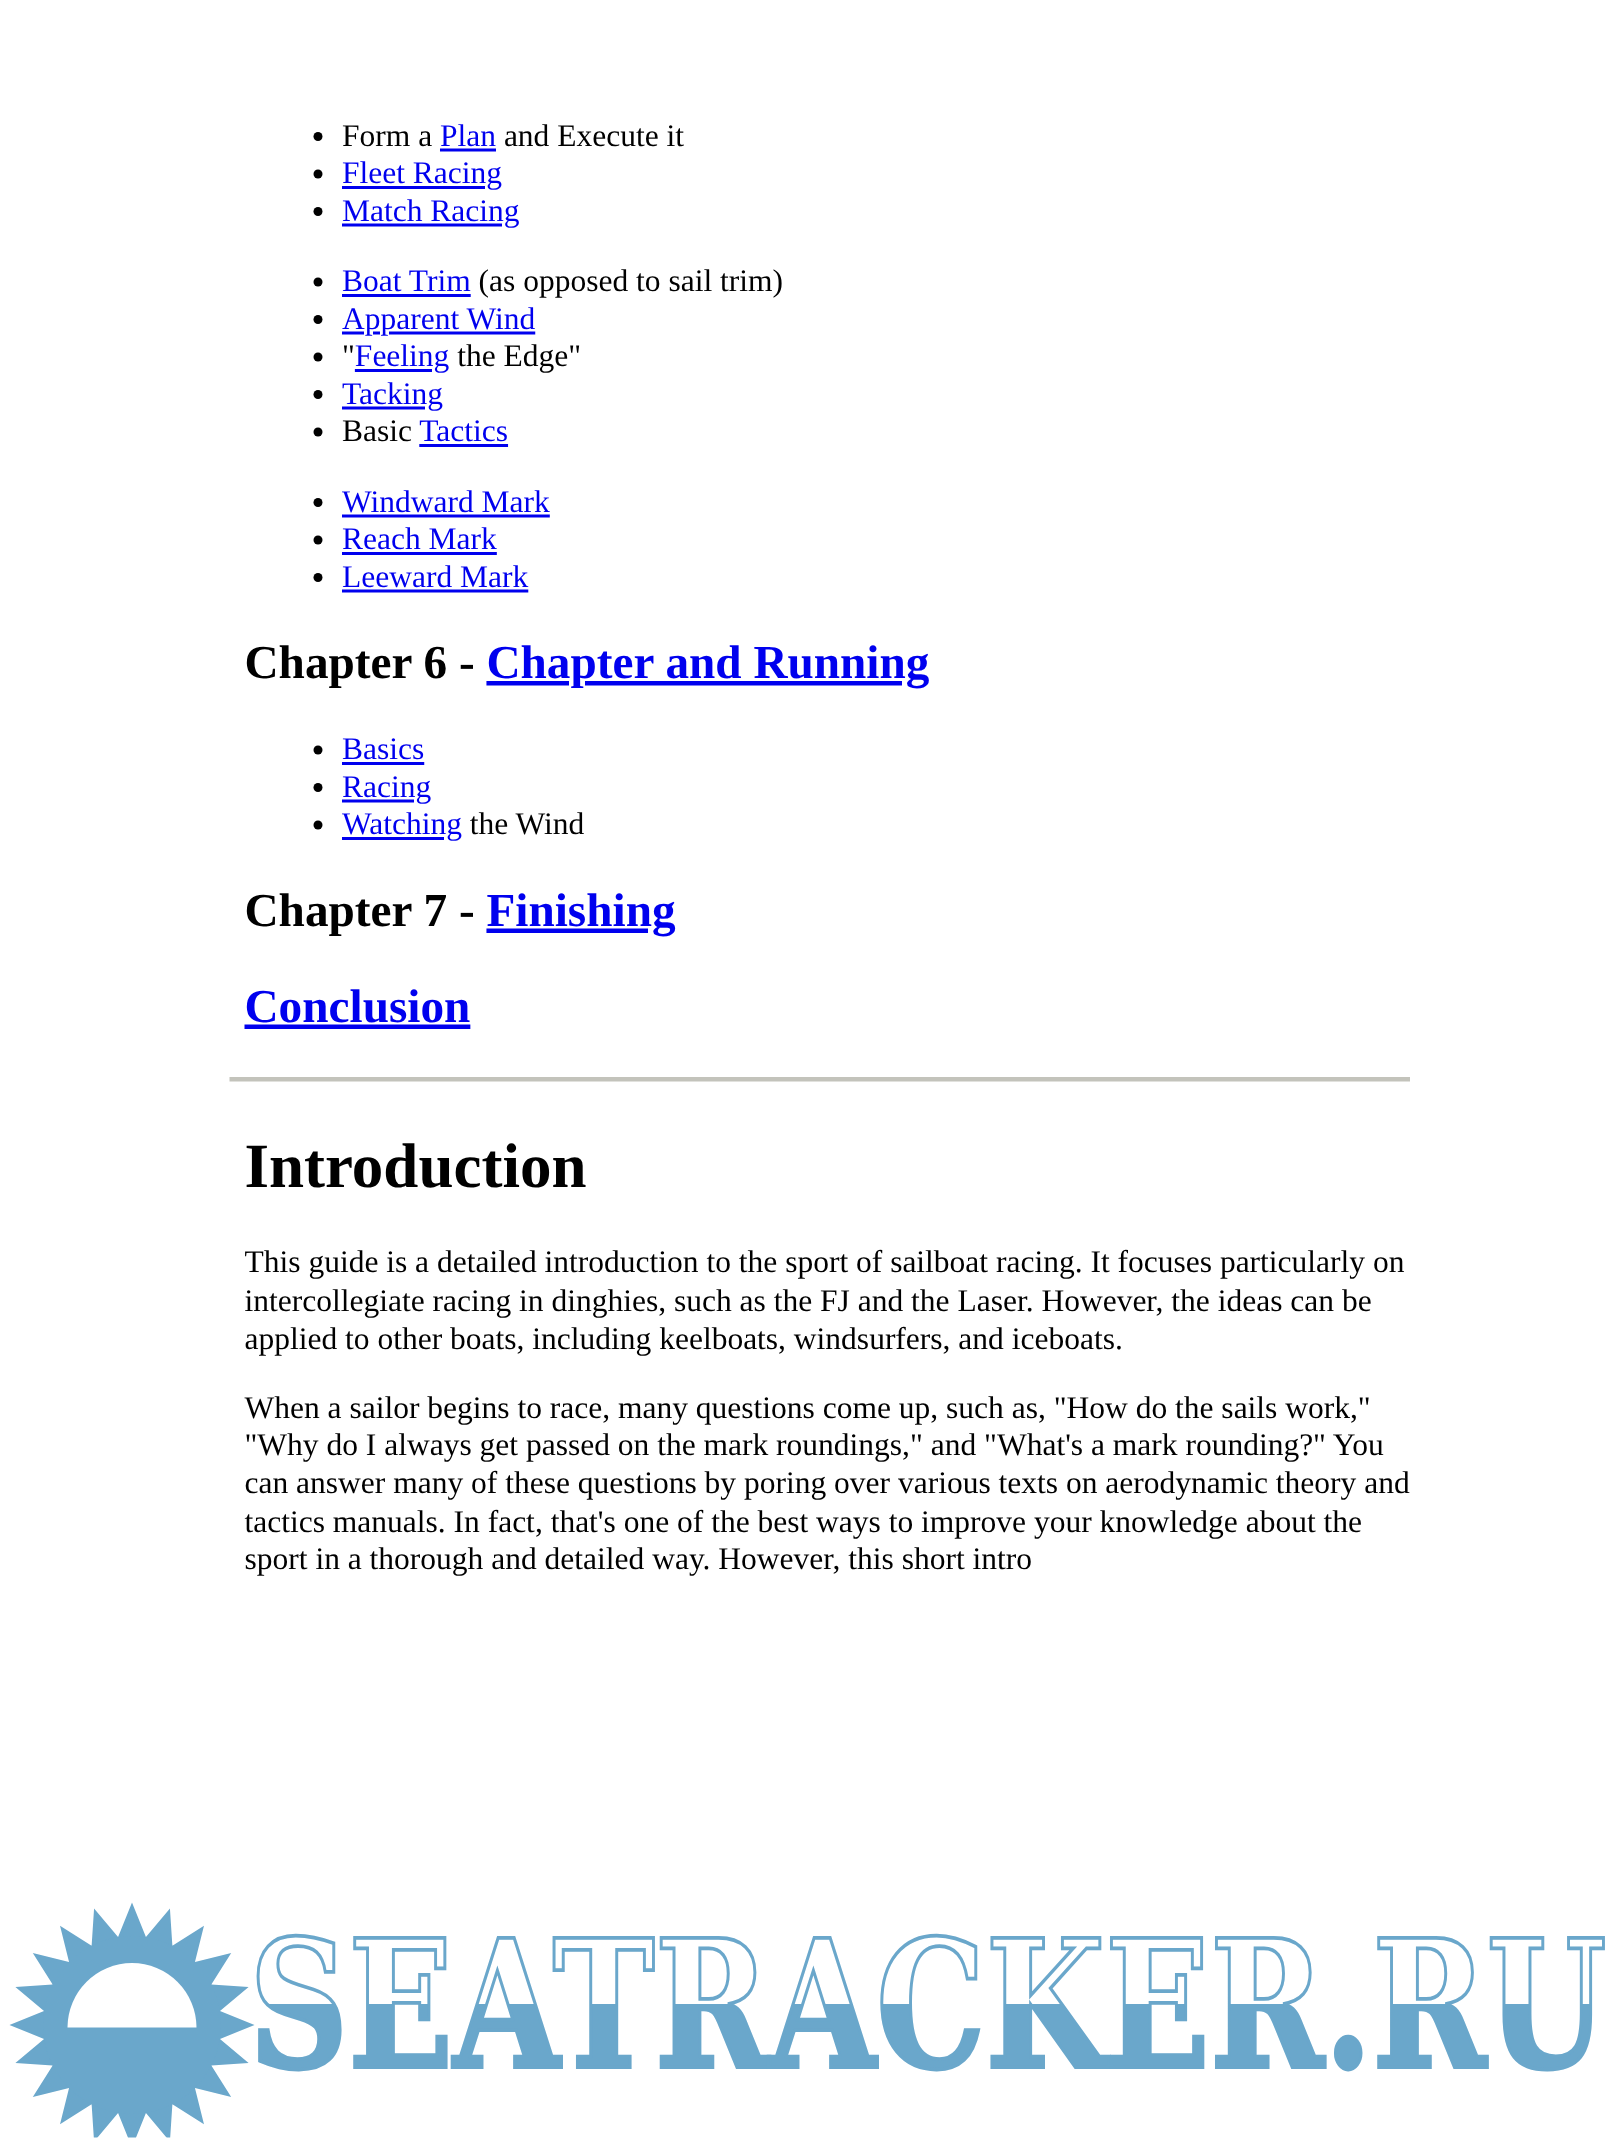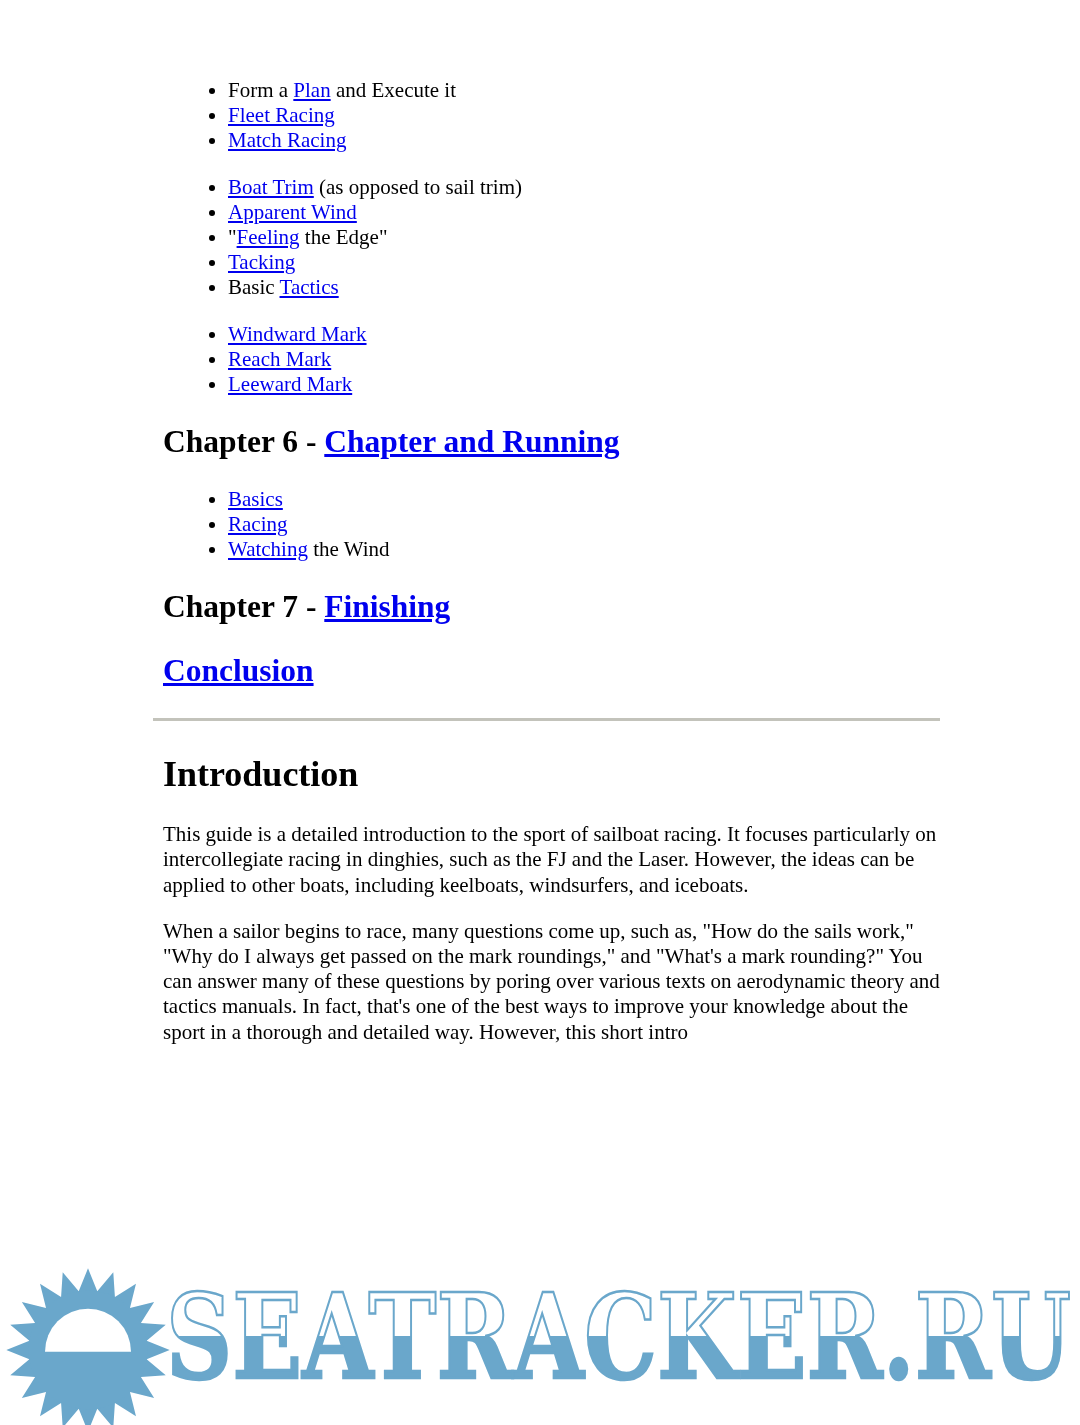--- a/index.html
+++ b/index.html
@@ -8,21 +8,21 @@
     position: relative; overflow: hidden;
     background: #ffffff;
     font-family: "Liberation Serif", serif;
     font-size: 21px; line-height: 1.2; color: #000;
   }
   .content { width: 780px; margin-left: 163px; padding-top: 57px; }
   ul.toc-list { margin: 21px 0; padding-left: 65px; list-style: disc; }
   ul.toc-list li { margin: 0; padding: 0; }
   a.doc-link { color: #0000ee; text-decoration: underline; cursor: pointer; }
   h2.chapter { font-size: 31.5px; font-weight: bold; margin: 26px 0; }
-  h1.section { font-size: 36px; font-weight: bold; margin: 32px 0 26px 0; }
+  h1.section { font-size: 42px; font-weight: bold; margin: 32px 0 26px 0; }
   hr.rule {
     border: none; height: 3px; width: 787px;
     background: #c3c3bb; box-shadow: 0 1px 0 #ededе6;
     margin: 28px 0 0 -10px;
   }
   p.body-text { margin: 21px 0; }
   .watermark {
     position: absolute; left: 0; top: 1262px;
     width: 1064px; height: 163px;
     pointer-events: none;

